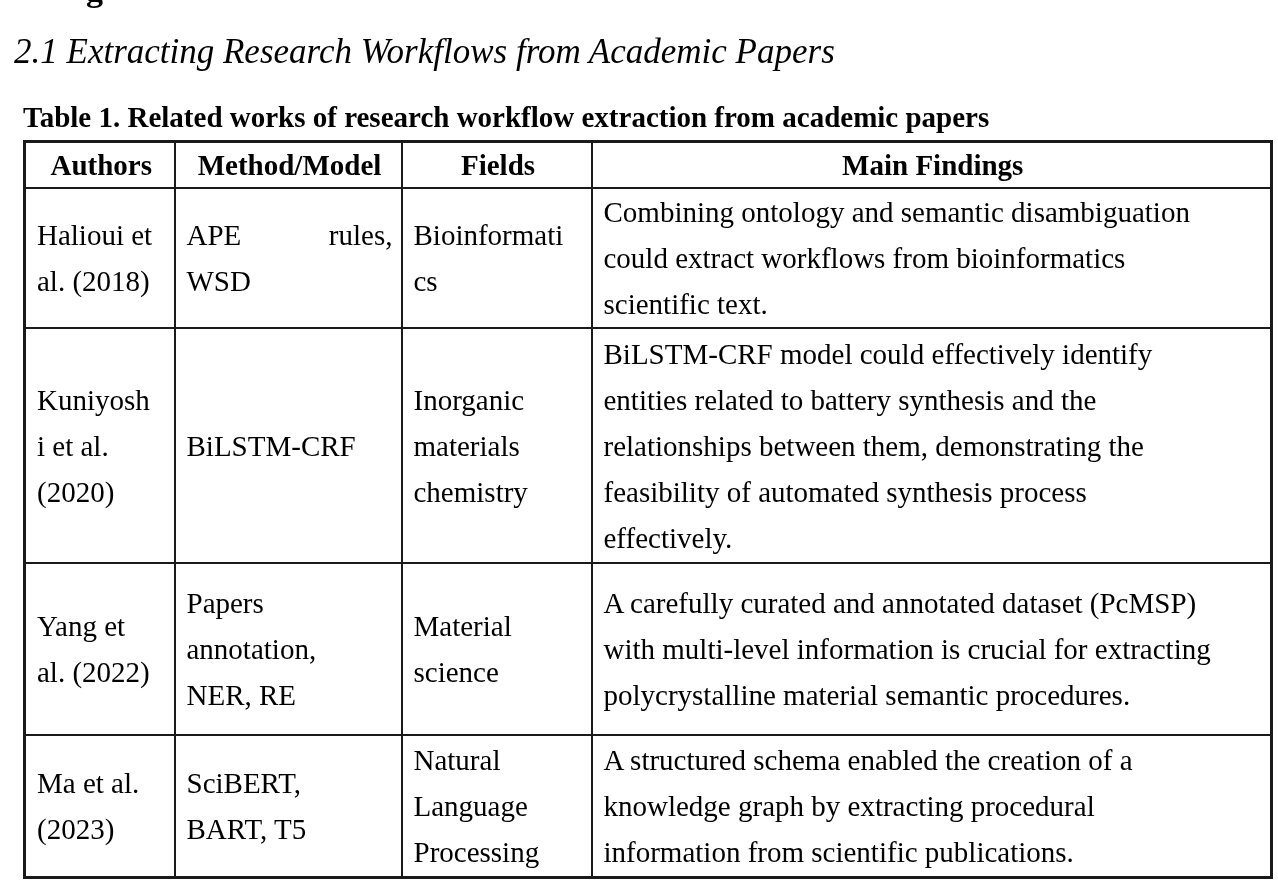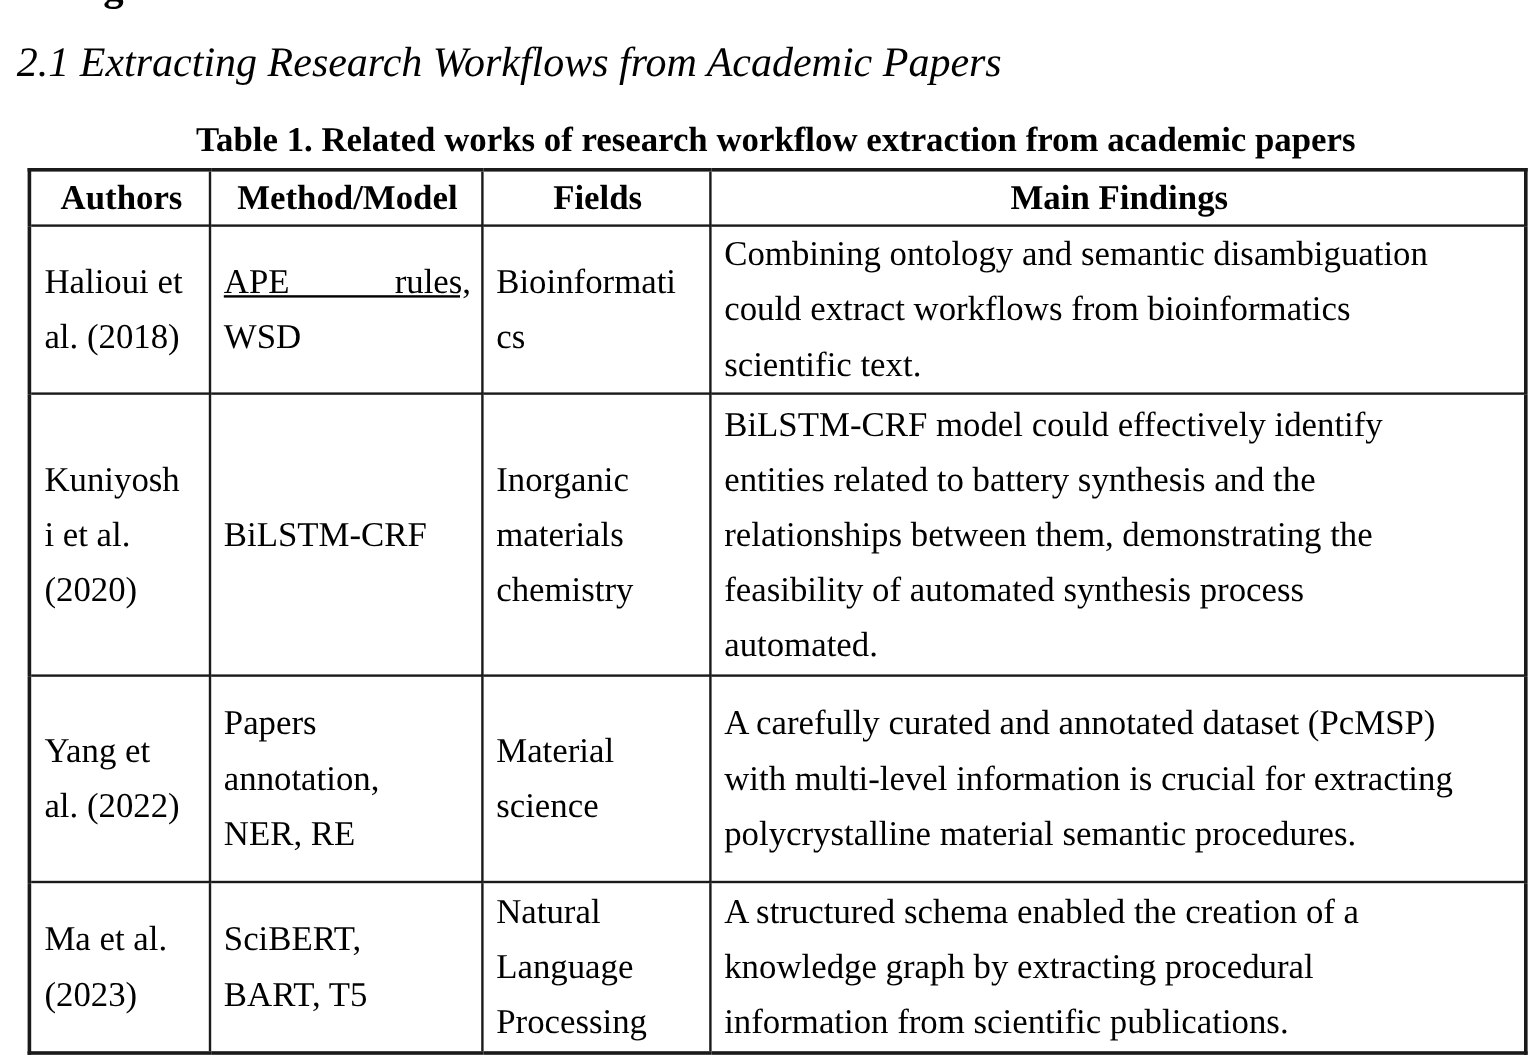--- a/index.html
+++ b/index.html
@@ -43,21 +43,21 @@
     font-style: italic;
     line-height: 36px;
     white-space: nowrap;
   }
 
   #table-caption {
     position: absolute;
     left: 23px;
     top: 100px;
     width: 1247px;
-    text-align: center;
+    text-align: left;
     font-size: 29px;
     font-weight: bold;
     line-height: 34px;
     white-space: nowrap;
   }
 
   table#related-works {
     position: absolute;
     left: 23px;
     top: 140px;
@@ -91,21 +91,20 @@
   }
   #related-works td .ln {
     line-height: 46px;
     white-space: nowrap;
     text-align: left;
   }
   #related-works td .ln.jl {
     white-space: normal;
     text-align: justify;
     text-align-last: justify;
-    text-decoration: underline;
   }
   tr.r0 { height: 140px; border-radius: 26px; }
   tr.r1 { height: 235px; }
   tr.r2 { height: 172px; }
   tr.r3 { height: 142px; }
 </style>
 </head>
 <body>
 
 <div id="page">
@@ -165,21 +164,21 @@
         <td>
           <div class="ln">Inorganic</div>
           <div class="ln">materials</div>
           <div class="ln">chemistry</div>
         </td>
         <td>
           <div class="ln">BiLSTM-CRF model could effectively identify</div>
           <div class="ln">entities related to battery synthesis and the</div>
           <div class="ln">relationships between them, demonstrating the</div>
           <div class="ln">feasibility of automated synthesis process</div>
-          <div class="ln">automated.</div>
+          <div class="ln">effectively.</div>
         </td>
       </tr>
       <tr class="r2">
         <td>
           <div class="ln">Yang et</div>
           <div class="ln">al. (2022)</div>
         </td>
         <td>
           <div class="ln">Papers</div>
           <div class="ln">annotation,</div>

